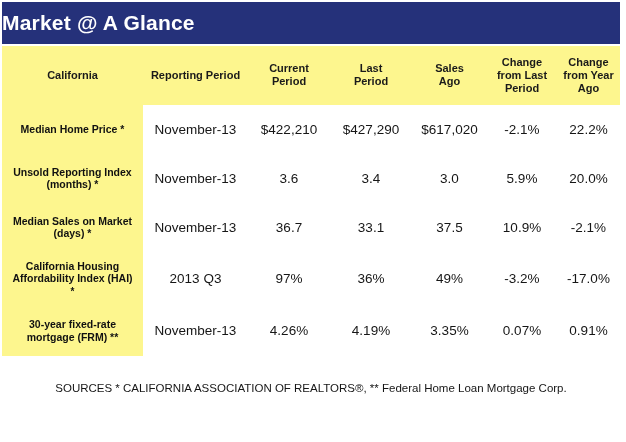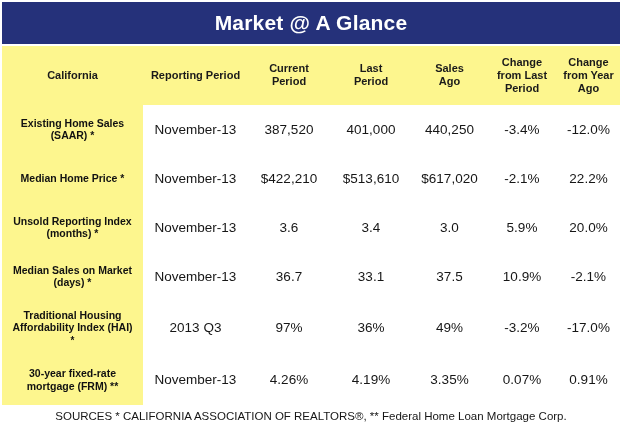--- a/index.html
+++ b/index.html
@@ -24,21 +24,20 @@
   
   .title-bar {
     position: absolute;
     left: 2px;
     top: 2px;
     width: 618px;
     height: 42px;
     background: #25317a;
     display: flex;
     align-items: center;
-    justify-content: center;
   }
   .title-text {
     color: #ffffff;
     font-size: 21px;
     font-weight: bold;
     letter-spacing: 0.2px;
     white-space: nowrap;
   }
 
   
@@ -96,21 +95,21 @@
   }
   table.mag tbody tr.r-hai td { height: 54px; }
   table.mag tbody tr.r-frm td { height: 50px; margin-left: 8px; }
 
   .star { font-size: 10px; }
 
   
   .footer {
     position: absolute;
     left: 2px;
-    top: 404px;
+    top: 376px;
     width: 618px;
     text-align: center;
     font-size: 11.5px;
     color: #161616;
     padding-top: 6px;
     white-space: nowrap;
   }
 </style>
 </head>
 <body>
@@ -155,40 +154,28 @@
           </th>
           <th>
             <span>Change</span><br>
             <span>from Year</span><br>
             <span>Ago</span>
           </th>
         </tr>
       </thead>
       <tbody>
 
-        <tr class="r-ehs">
-          <td class="rowlabel">
-            <span>Existing Home Sales</span><br>
-            <span>(SAAR)  *</span>
-          </td>
-          <td>November-13</td>
-          <td>387,520</td>
-          <td>401,000</td>
-          <td>440,250</td>
-          <td>-3.4%</td>
-          <td>-12.0%</td>
-        </tr>
 
         <tr class="r-mhp">
           <td class="rowlabel">
             <span>Median Home Price  *</span>
           </td>
           <td>November-13</td>
           <td>$422,210</td>
-          <td>$513,610</td>
+          <td>$427,290</td>
           <td>$617,020</td>
           <td>-2.1%</td>
           <td>22.2%</td>
         </tr>
 
         <tr class="r-uii">
           <td class="rowlabel">
             <span>Unsold Reporting Index</span><br>
             <span>(months)  *</span>
           </td>
@@ -208,21 +195,21 @@
           <td>November-13</td>
           <td>36.7</td>
           <td>33.1</td>
           <td>37.5</td>
           <td>10.9%</td>
           <td>-2.1%</td>
         </tr>
 
         <tr class="r-hai">
           <td class="rowlabel">
-            <span>Traditional Housing</span><br>
+            <span>California Housing</span><br>
             <span>Affordability Index (HAI)</span><br>
             <span class="star">*</span>
           </td>
           <td>2013 Q3</td>
           <td>97%</td>
           <td>36%</td>
           <td>49%</td>
           <td>-3.2%</td>
           <td>-17.0%</td>
         </tr>

